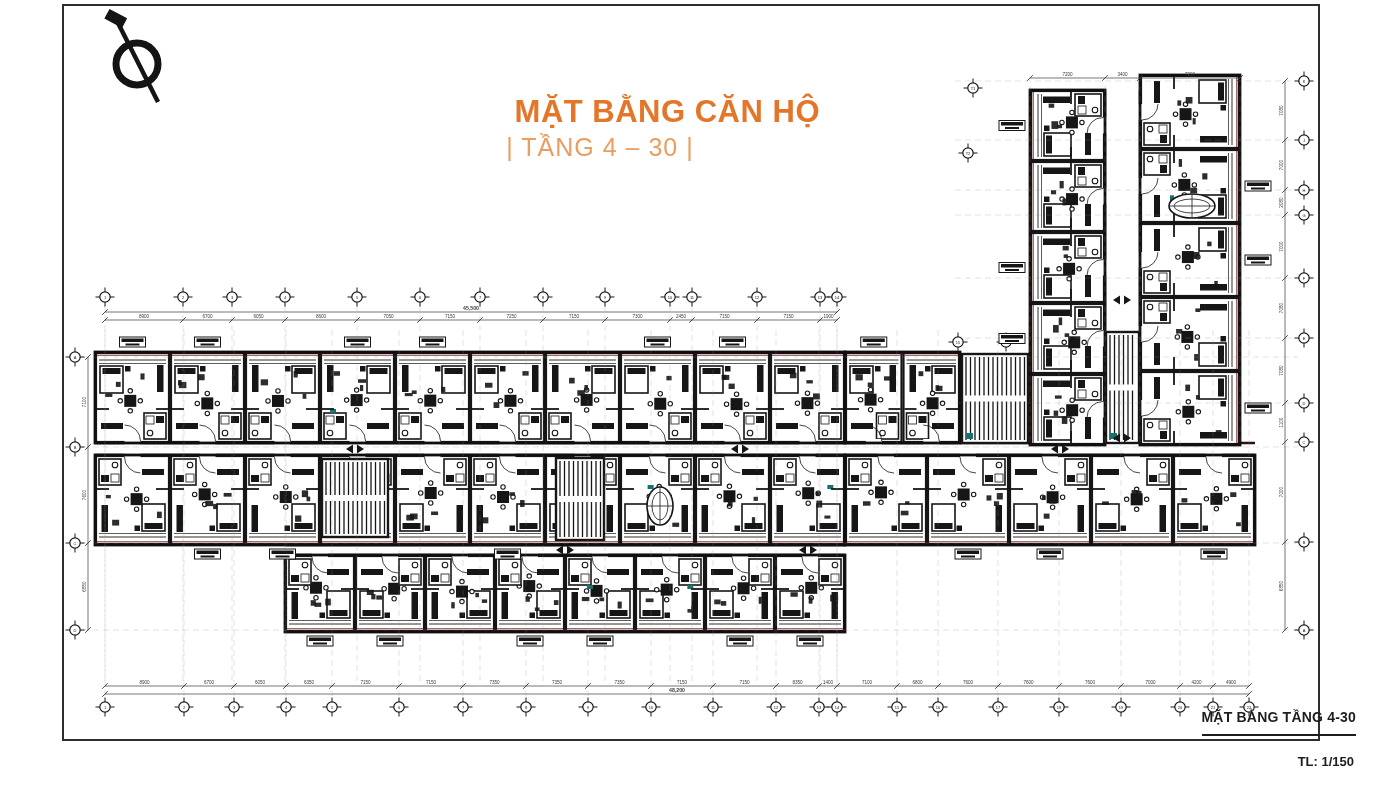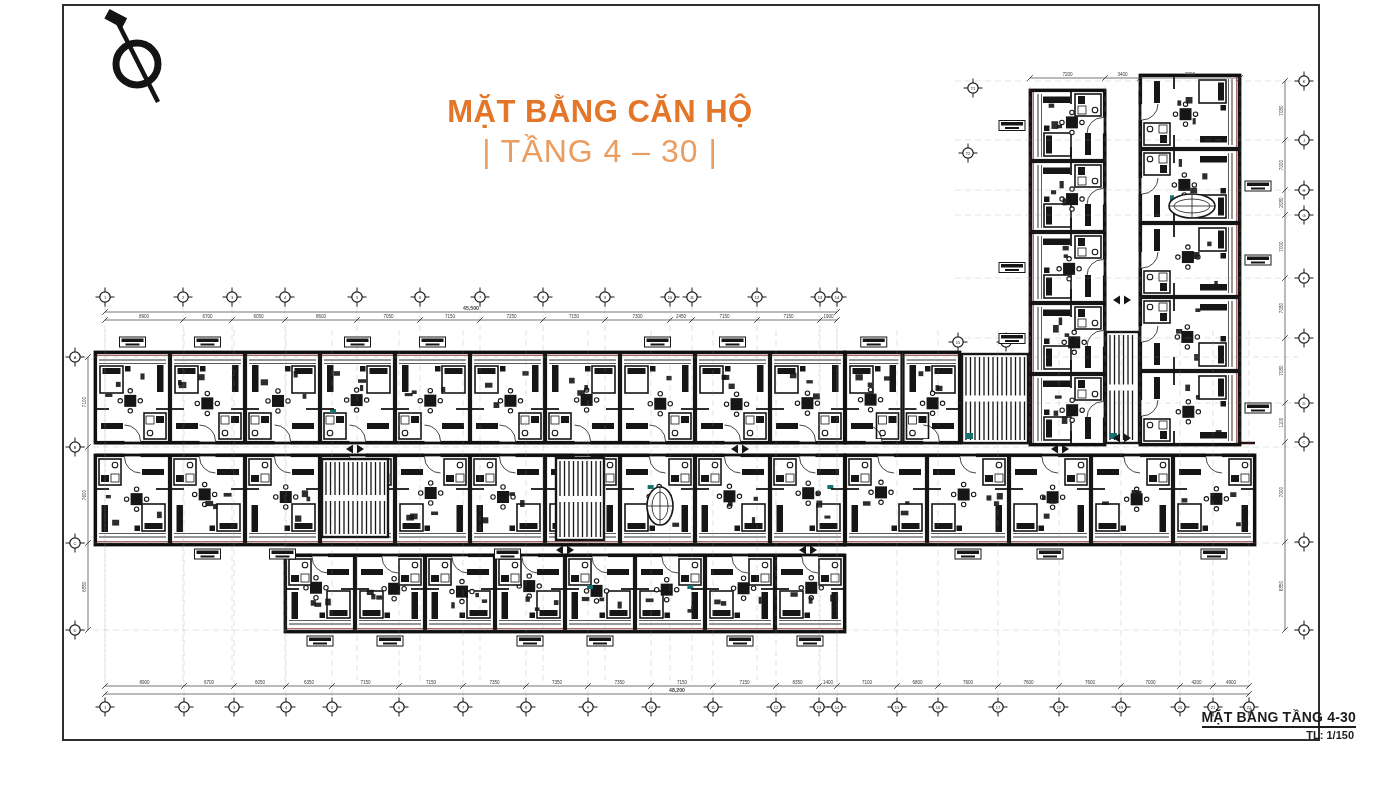--- a/index.html
+++ b/index.html
@@ -1,28 +1,28 @@
 <!DOCTYPE html>
 <html><head>
 <meta charset="utf-8">
 <style>
   html,body{margin:0;padding:0;background:#ffffff;}
   body{font-family:"Liberation Sans", sans-serif;}
   .sheet{position:relative;width:1400px;height:790px;background:#fff;overflow:hidden;}
   .frame{position:absolute;left:62px;top:4px;width:1258px;height:737px;border:2px solid #2e2e2e;box-sizing:border-box;}
-  .plan-title{position:absolute;left:380px;top:94px;width:440px;text-align:center;
+  .plan-title{position:absolute;left:380px;top:94px;width:440px;text-align:right;
     color:#e4762a;font-weight:bold;font-size:31px;letter-spacing:.5px;white-space:nowrap;}
   .plan-subtitle{position:absolute;left:380px;top:133px;width:440px;text-align:center;
-    color:#ea9d60;font-weight:400;font-size:32px;letter-spacing:1px;white-space:nowrap;}
+    color:#ea9d60;font-weight:400;font-size:25px;letter-spacing:1px;white-space:nowrap;}
   .north{position:absolute;left:92px;top:8px;width:90px;height:100px;}
   svg.plan{position:absolute;left:0;top:0;width:1400px;height:790px;}
   .caption-wrap{position:absolute;left:1168px;top:708px;width:188px;text-align:right;}
   .caption{display:inline-block;font-weight:bold;font-size:14px;color:#1d1d1d;
-    border-bottom:2.5px solid #1d1d1d;padding-bottom:1px;letter-spacing:.2px;white-space:nowrap;}
-  .scale{font-size:11px;font-weight:bold;color:#1d1d1d;margin-top:1px;margin-right:2px;}
+    border-bottom:2.5px solid #1d1d1d;padding-bottom:9px;letter-spacing:.2px;white-space:nowrap;}
+  .scale{font-size:13px;font-weight:bold;color:#1d1d1d;margin-top:18px;margin-right:2px;}
   .source{position:absolute;left:6px;top:754px;font-style:italic;font-size:17.5px;
     font-family:"DejaVu Sans", sans-serif;color:#fbfbfb;white-space:nowrap;
     text-shadow:1px 1.5px 1px #9e9e9e,-0.5px -0.5px 0 #e3e3e3,0.5px -0.5px 0 #cfcfcf,-0.5px 0.5px 0 #cfcfcf;}
 </style>
 </head>
 <body>
 
 <div class="sheet">
   <div class="frame"></div>
 

